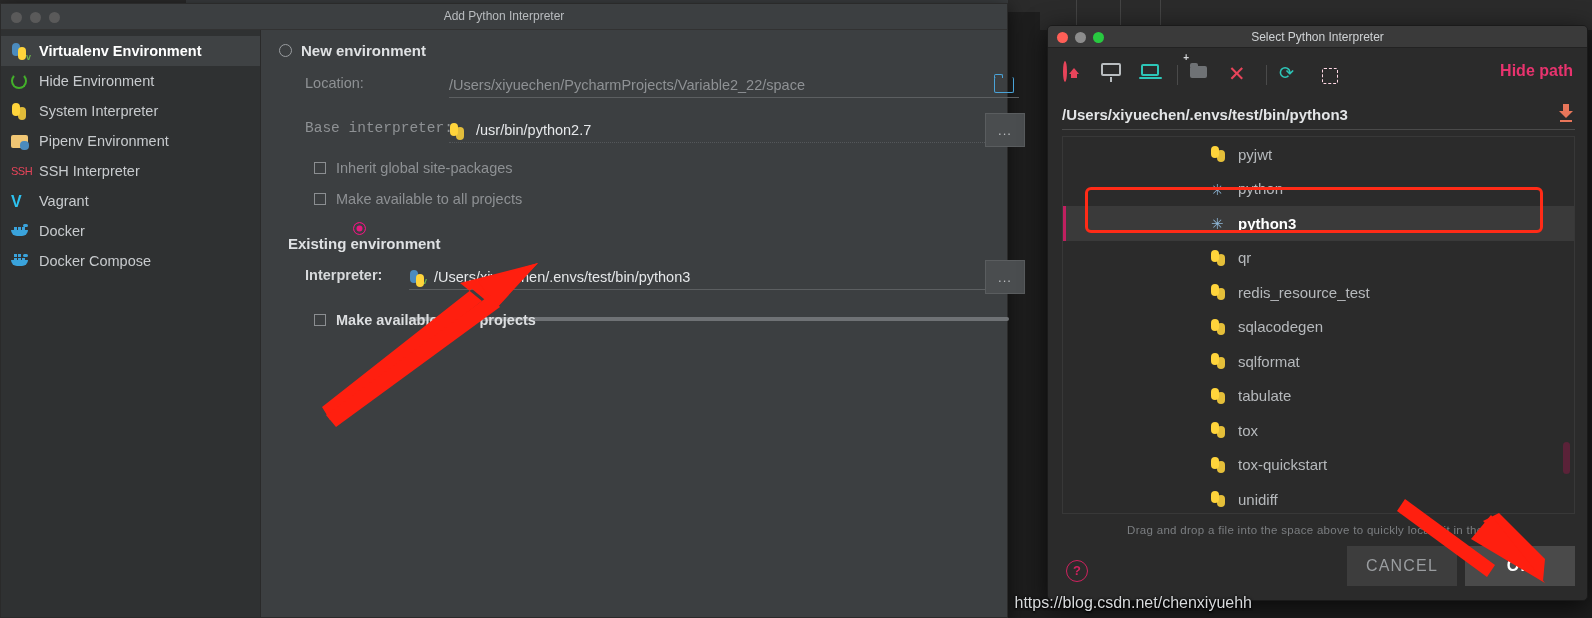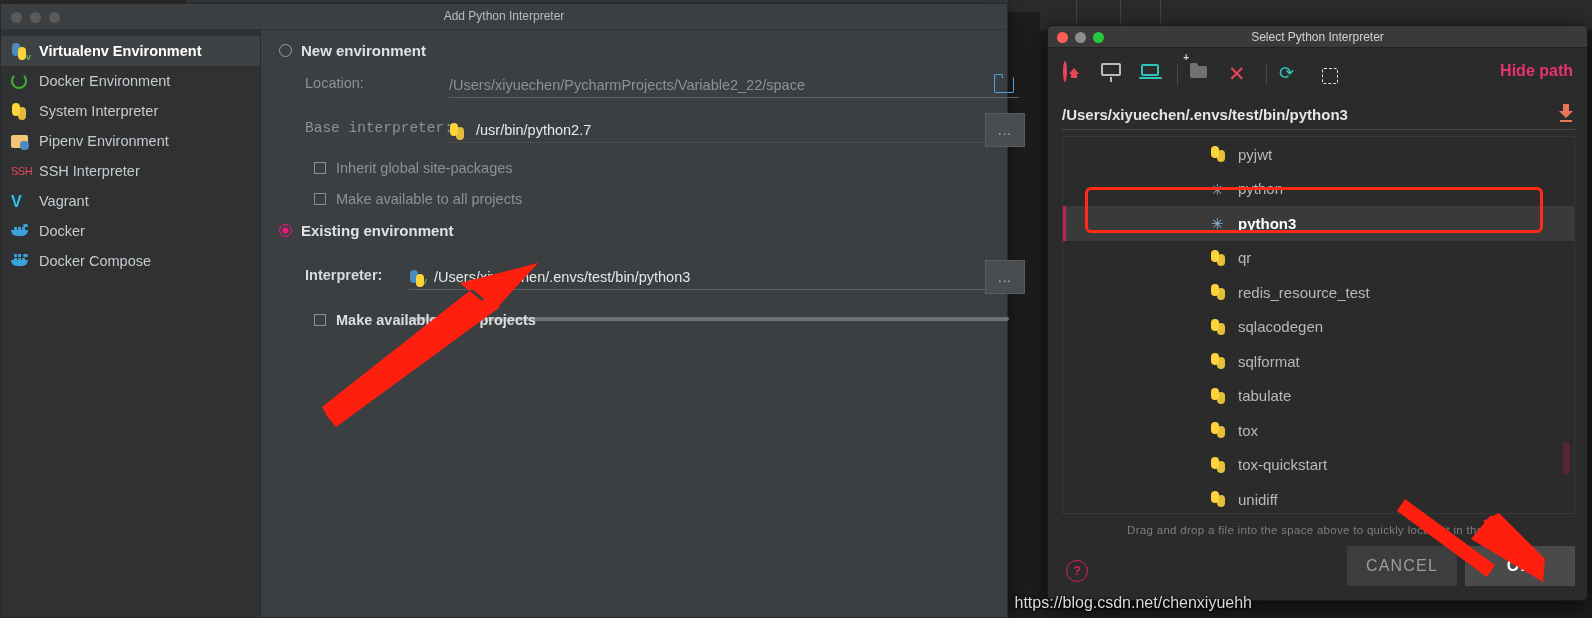--- a/index.html
+++ b/index.html
@@ -290,21 +290,21 @@
           <span class="env-ico ico-pyvenv">
               <span class="venv-v">v</span>
             </span>
           <span>Virtualenv Environment</span>
         </div>
 
         <div class="env-item">
           <span class="env-ico">
               <span class="ico-conda" style="display:block"></span>
             </span>
-          <span>Docker Environment</span>
+          <span>Hide Environment</span>
         </div>
 
         <div class="env-item">
           <span class="env-ico ico-py"></span>
           <span>System Interpreter</span>
         </div>
 
         <div class="env-item">
           <span class="env-ico">
               <span class="ico-folderpy"></span>
@@ -381,21 +381,21 @@
 
         <div class="row" style="left:53px; top:130px;">
           <span class="chk"></span>
           <span class="chk-label">Inherit global site-packages</span>
         </div>
         <div class="row" style="left:53px; top:161px;">
           <span class="chk"></span>
           <span class="chk-label">Make available to all projects</span>
         </div>
 
-        <div class="row" style="left:18px; top:192px;">
+        <div class="row" style="left:18px; top:192px;flex-direction:column;">
           <span class="radio on"></span>
           <span class="radio-label">Existing environment</span>
         </div>
 
         <div class="row" style="left:44px; top:237px;">
           <span class="fld-label bright">Interpreter:</span>
         </div>
         <div class="underline-field" style="position:absolute; left:148px; top:234px; width:610px;">
           <span class="env-ico ico-pyvenv" style="width:17px;height:16px;position:relative;margin-right:8px;flex:0 0 17px;">
               <span class="venv-v">v</span>

